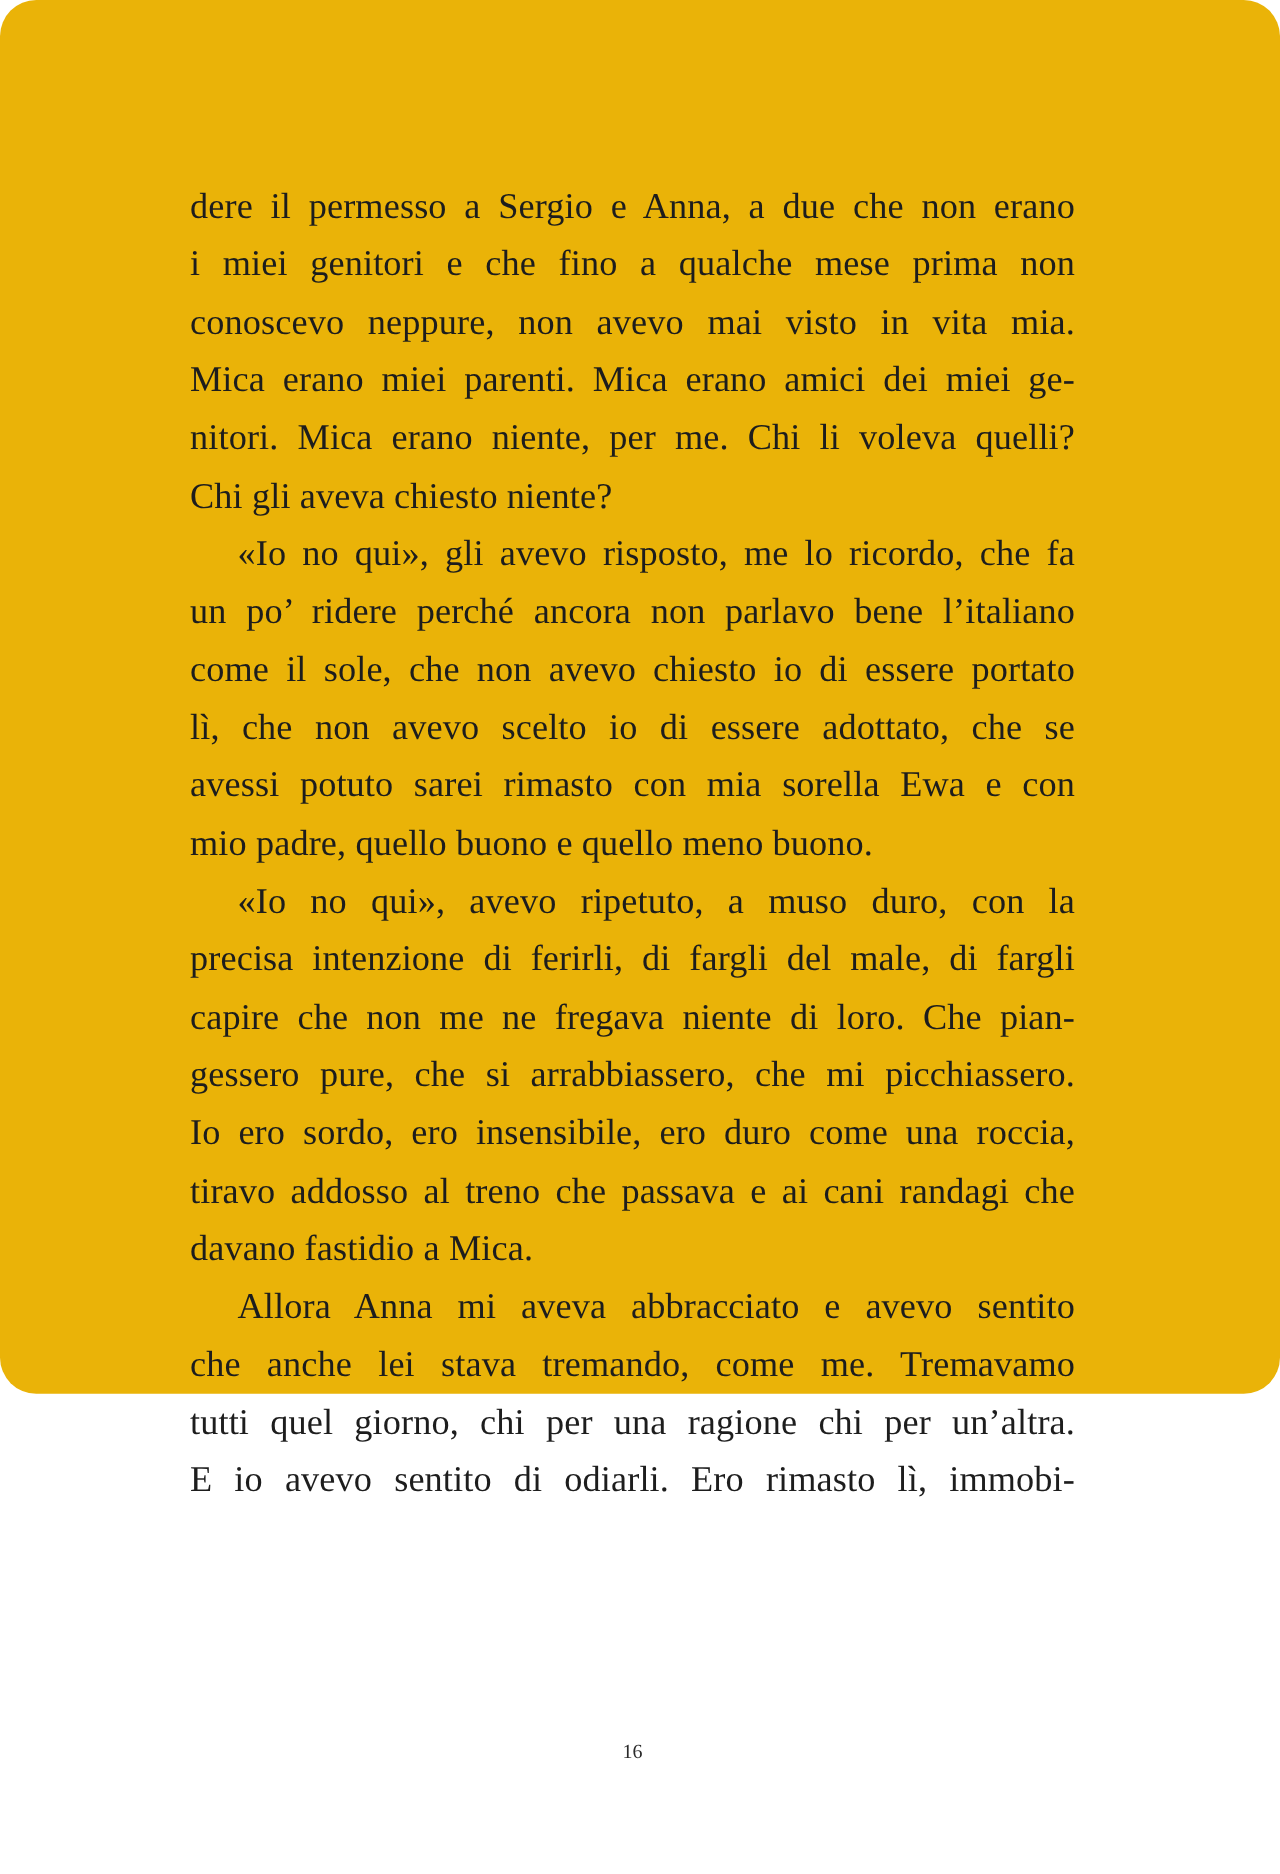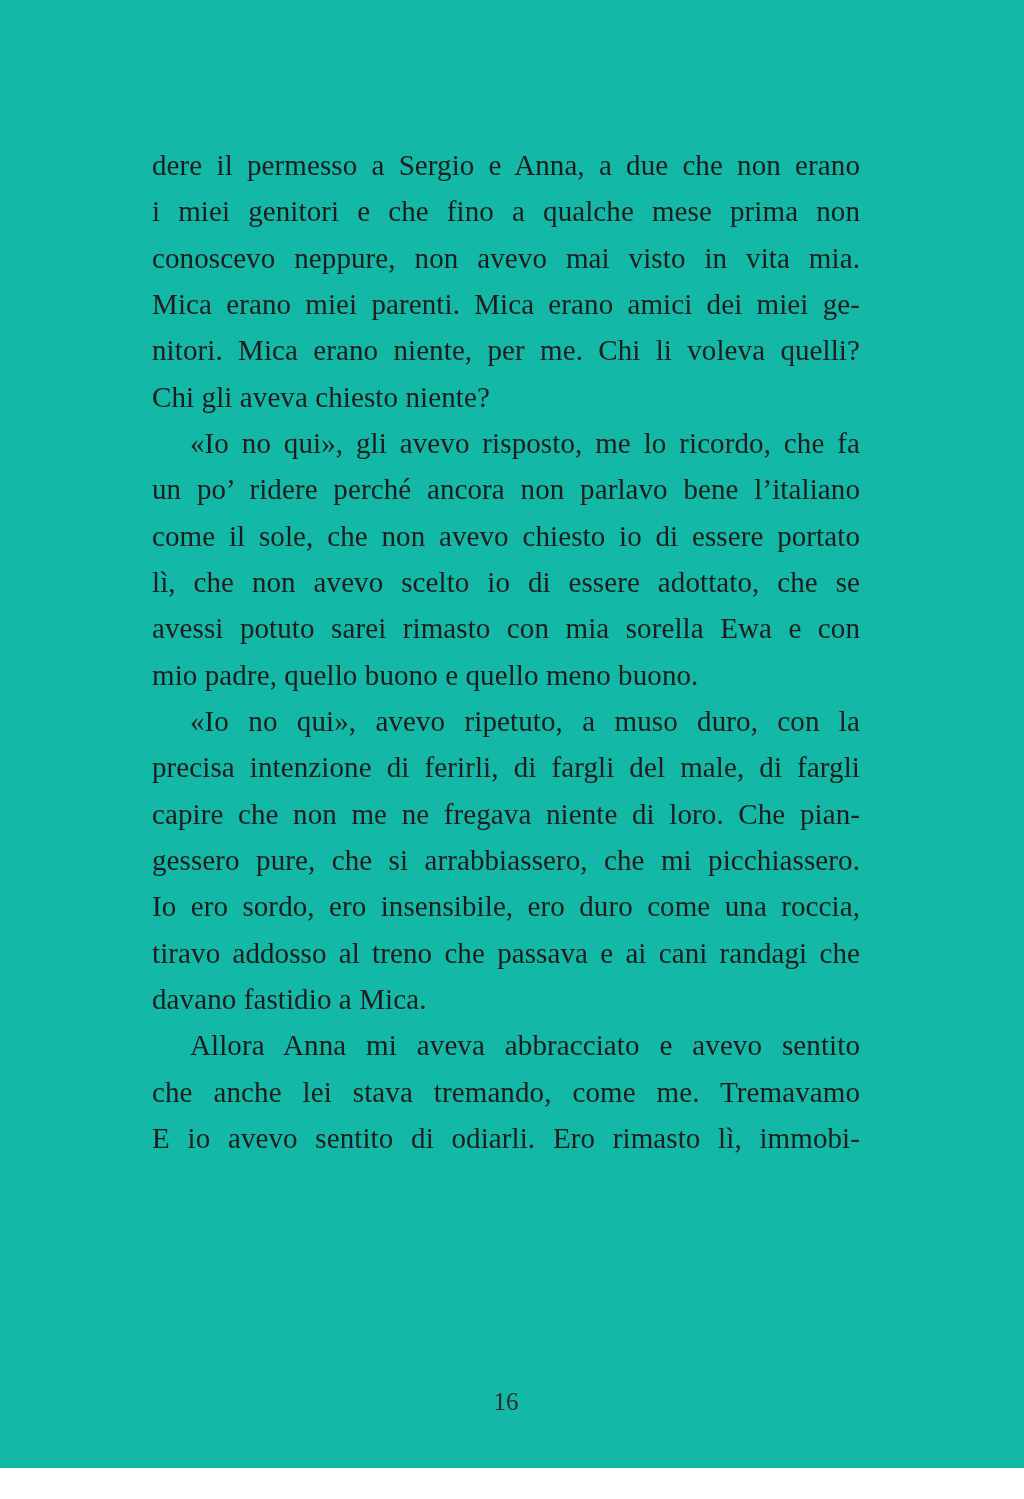--- a/index.html
+++ b/index.html
@@ -12,22 +12,23 @@
     background: #ffffff;
     font-family: "Liberation Serif", serif;
     position: relative;
     overflow: hidden;
   }
   .page {
     position: absolute;
     left: 0;
     top: 0;
     width: 1024px;
-    height: 1468px;
-    background: #14b8a6;
+    height: 1115px;
+    background: #eab308;
+    border-radius: 29px;
   }
   .text-block {
     position: absolute;
     left: 152px;
     top: 142px;
     width: 708px;
     color: #1d1d1d;
     font-size: 29px;
     line-height: 46.33px;
     letter-spacing: 0.1px;
@@ -41,21 +42,21 @@
   }
   .line.indent {
     text-indent: 38px;
   }
   .page-number {
     position: absolute;
     left: 152px;
     top: 1382px;
     width: 708px;
     text-align: center;
-    font-size: 25px;
+    font-size: 16px;
     line-height: 40px;
     color: #2a2a2a;
     font-stretch: condensed;
   }
 </style>
 </head>
 <body>
 
 <div class="page">
   <div class="text-block">
@@ -73,16 +74,17 @@
       <div class="line last">mio padre, quello buono e quello meno buono.</div>
       <div class="line indent">«Io no qui», avevo ripetuto, a muso duro, con la</div>
       <div class="line">precisa intenzione di ferirli, di fargli del male, di fargli</div>
       <div class="line">capire che non me ne fregava niente di loro. Che pian-</div>
       <div class="line">gessero pure, che si arrabbiassero, che mi picchiassero.</div>
       <div class="line">Io ero sordo, ero insensibile, ero duro come una roccia,</div>
       <div class="line">tiravo addosso al treno che passava e ai cani randagi che</div>
       <div class="line last">davano fastidio a Mica.</div>
       <div class="line indent">Allora Anna mi aveva abbracciato e avevo sentito</div>
       <div class="line">che anche lei stava tremando, come me. Tremavamo</div>
+      <div class="line">tutti quel giorno, chi per una ragione chi per un’altra.</div>
       <div class="line">E io avevo sentito di odiarli. Ero rimasto lì, immobi-</div>
     </div>
   <div class="page-number">16</div>
 </div>
 
 </body></html>

